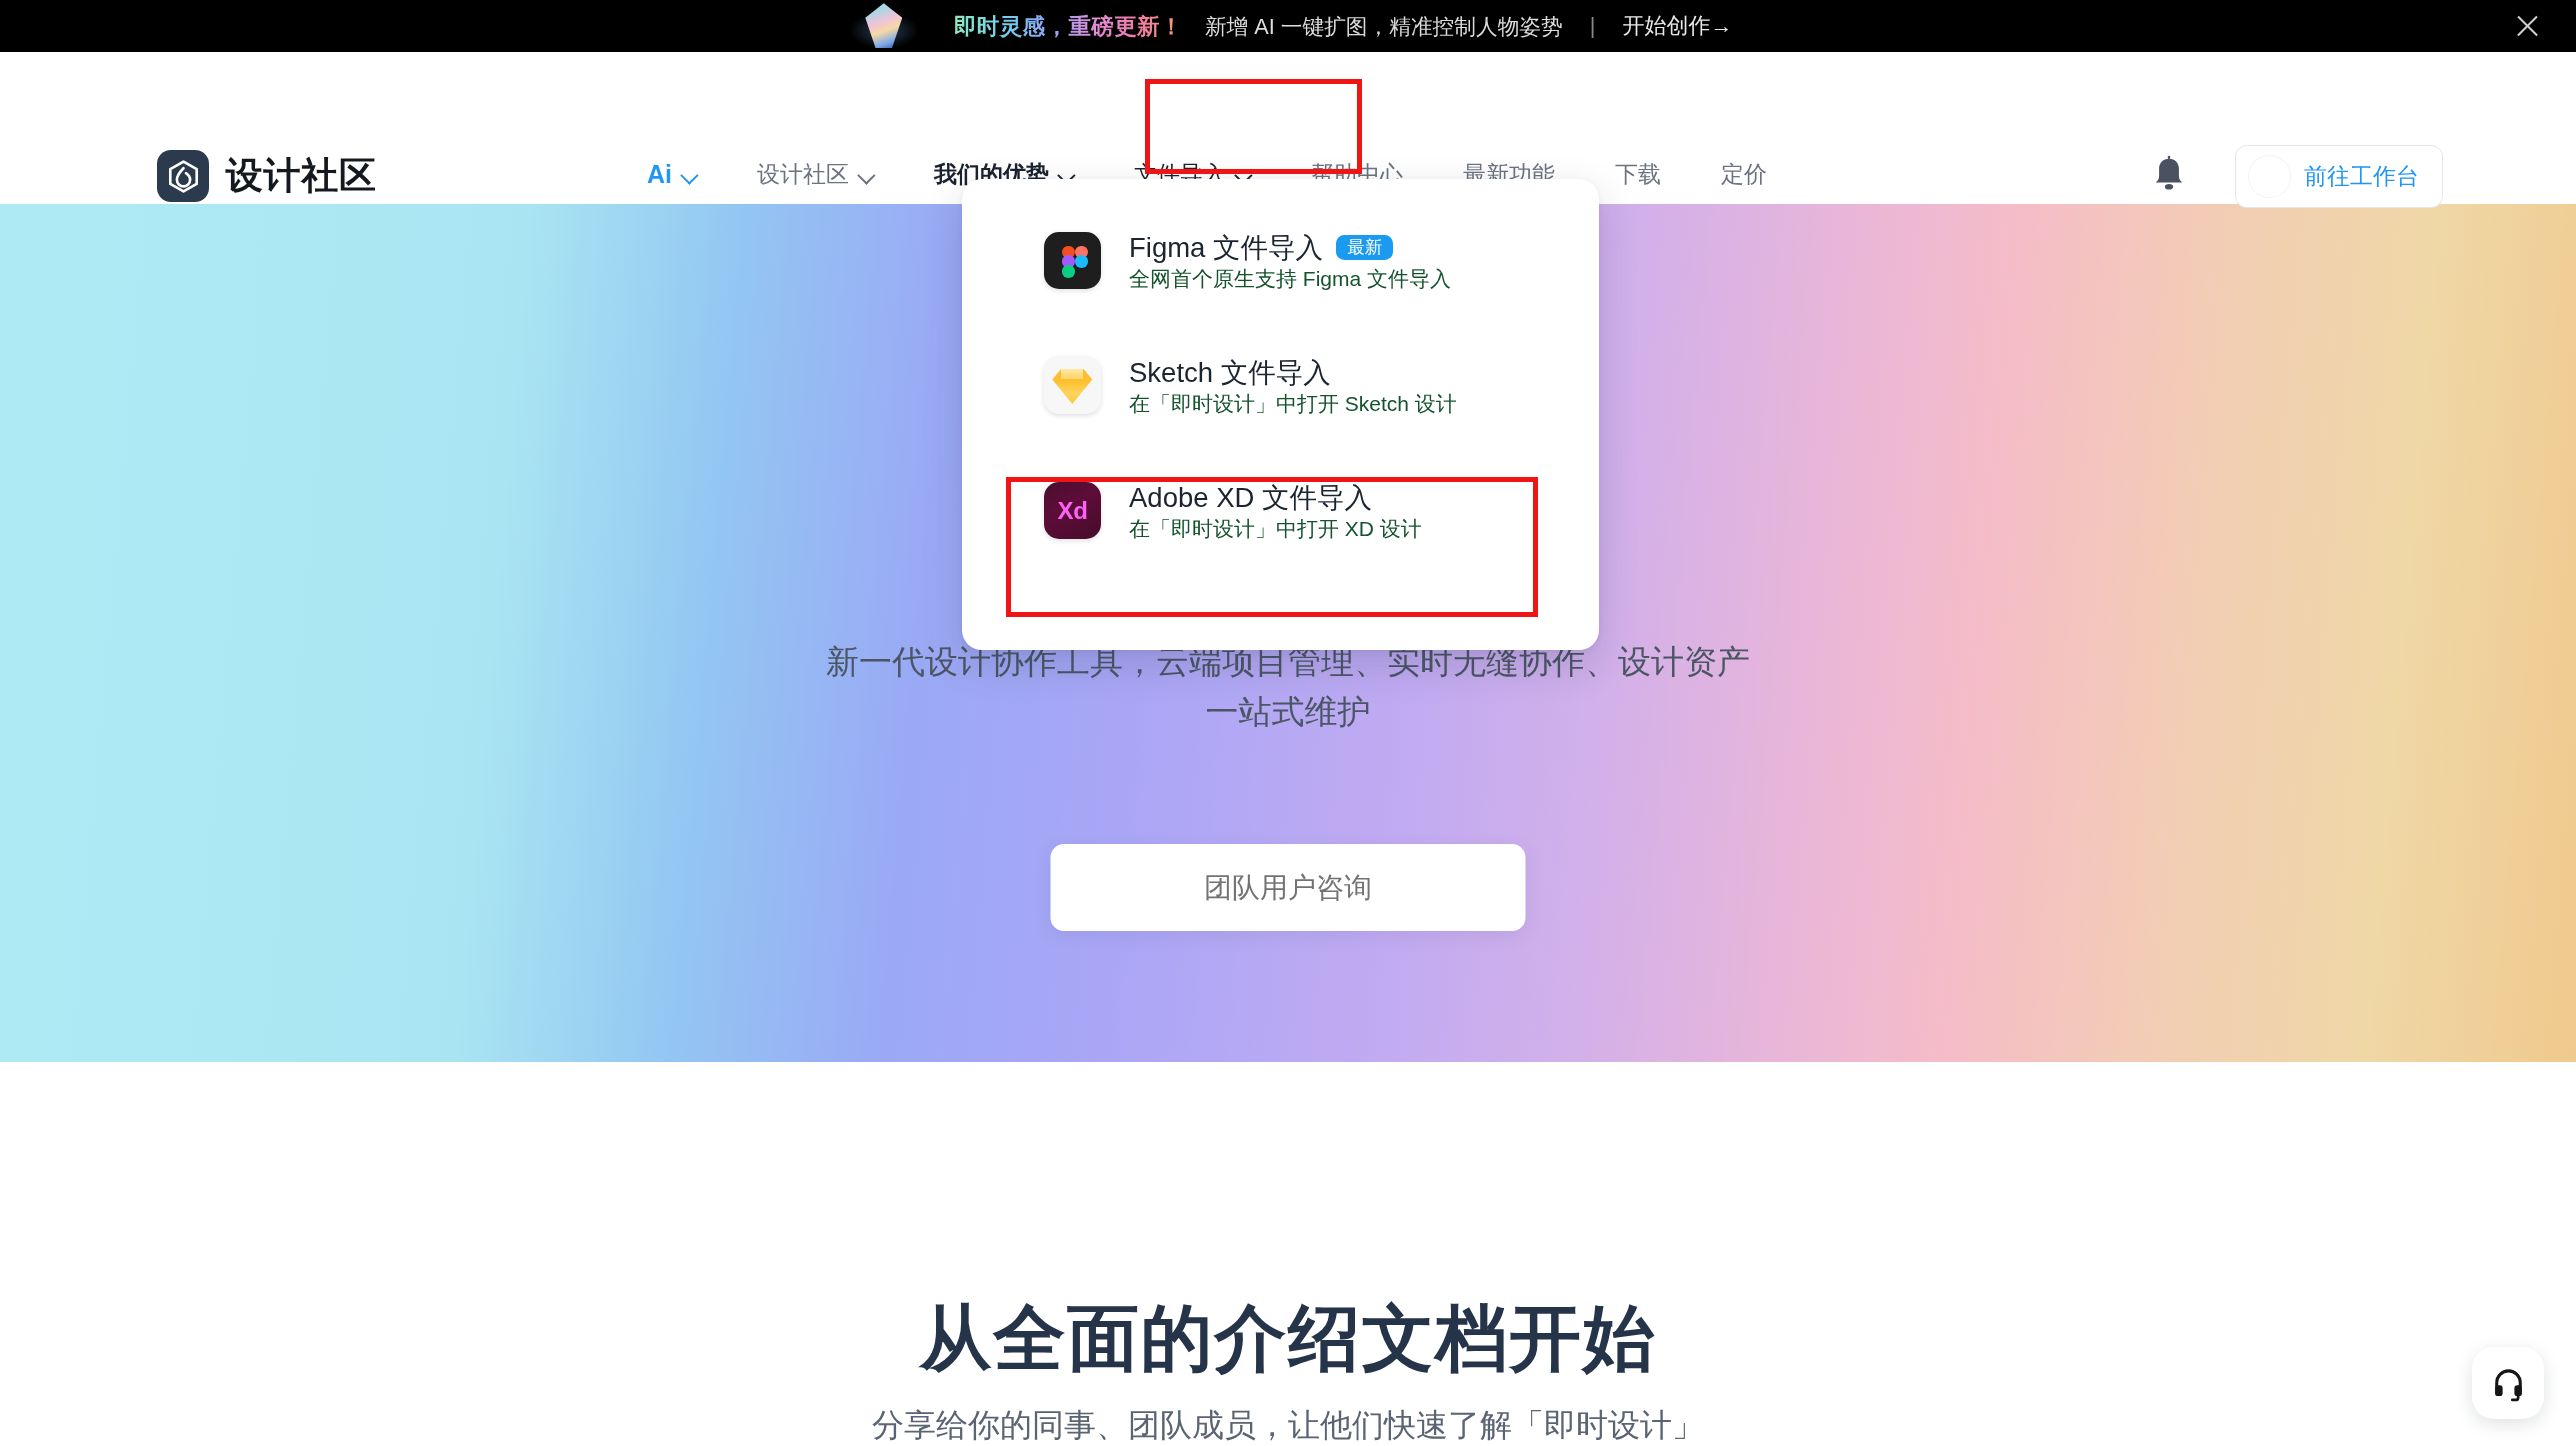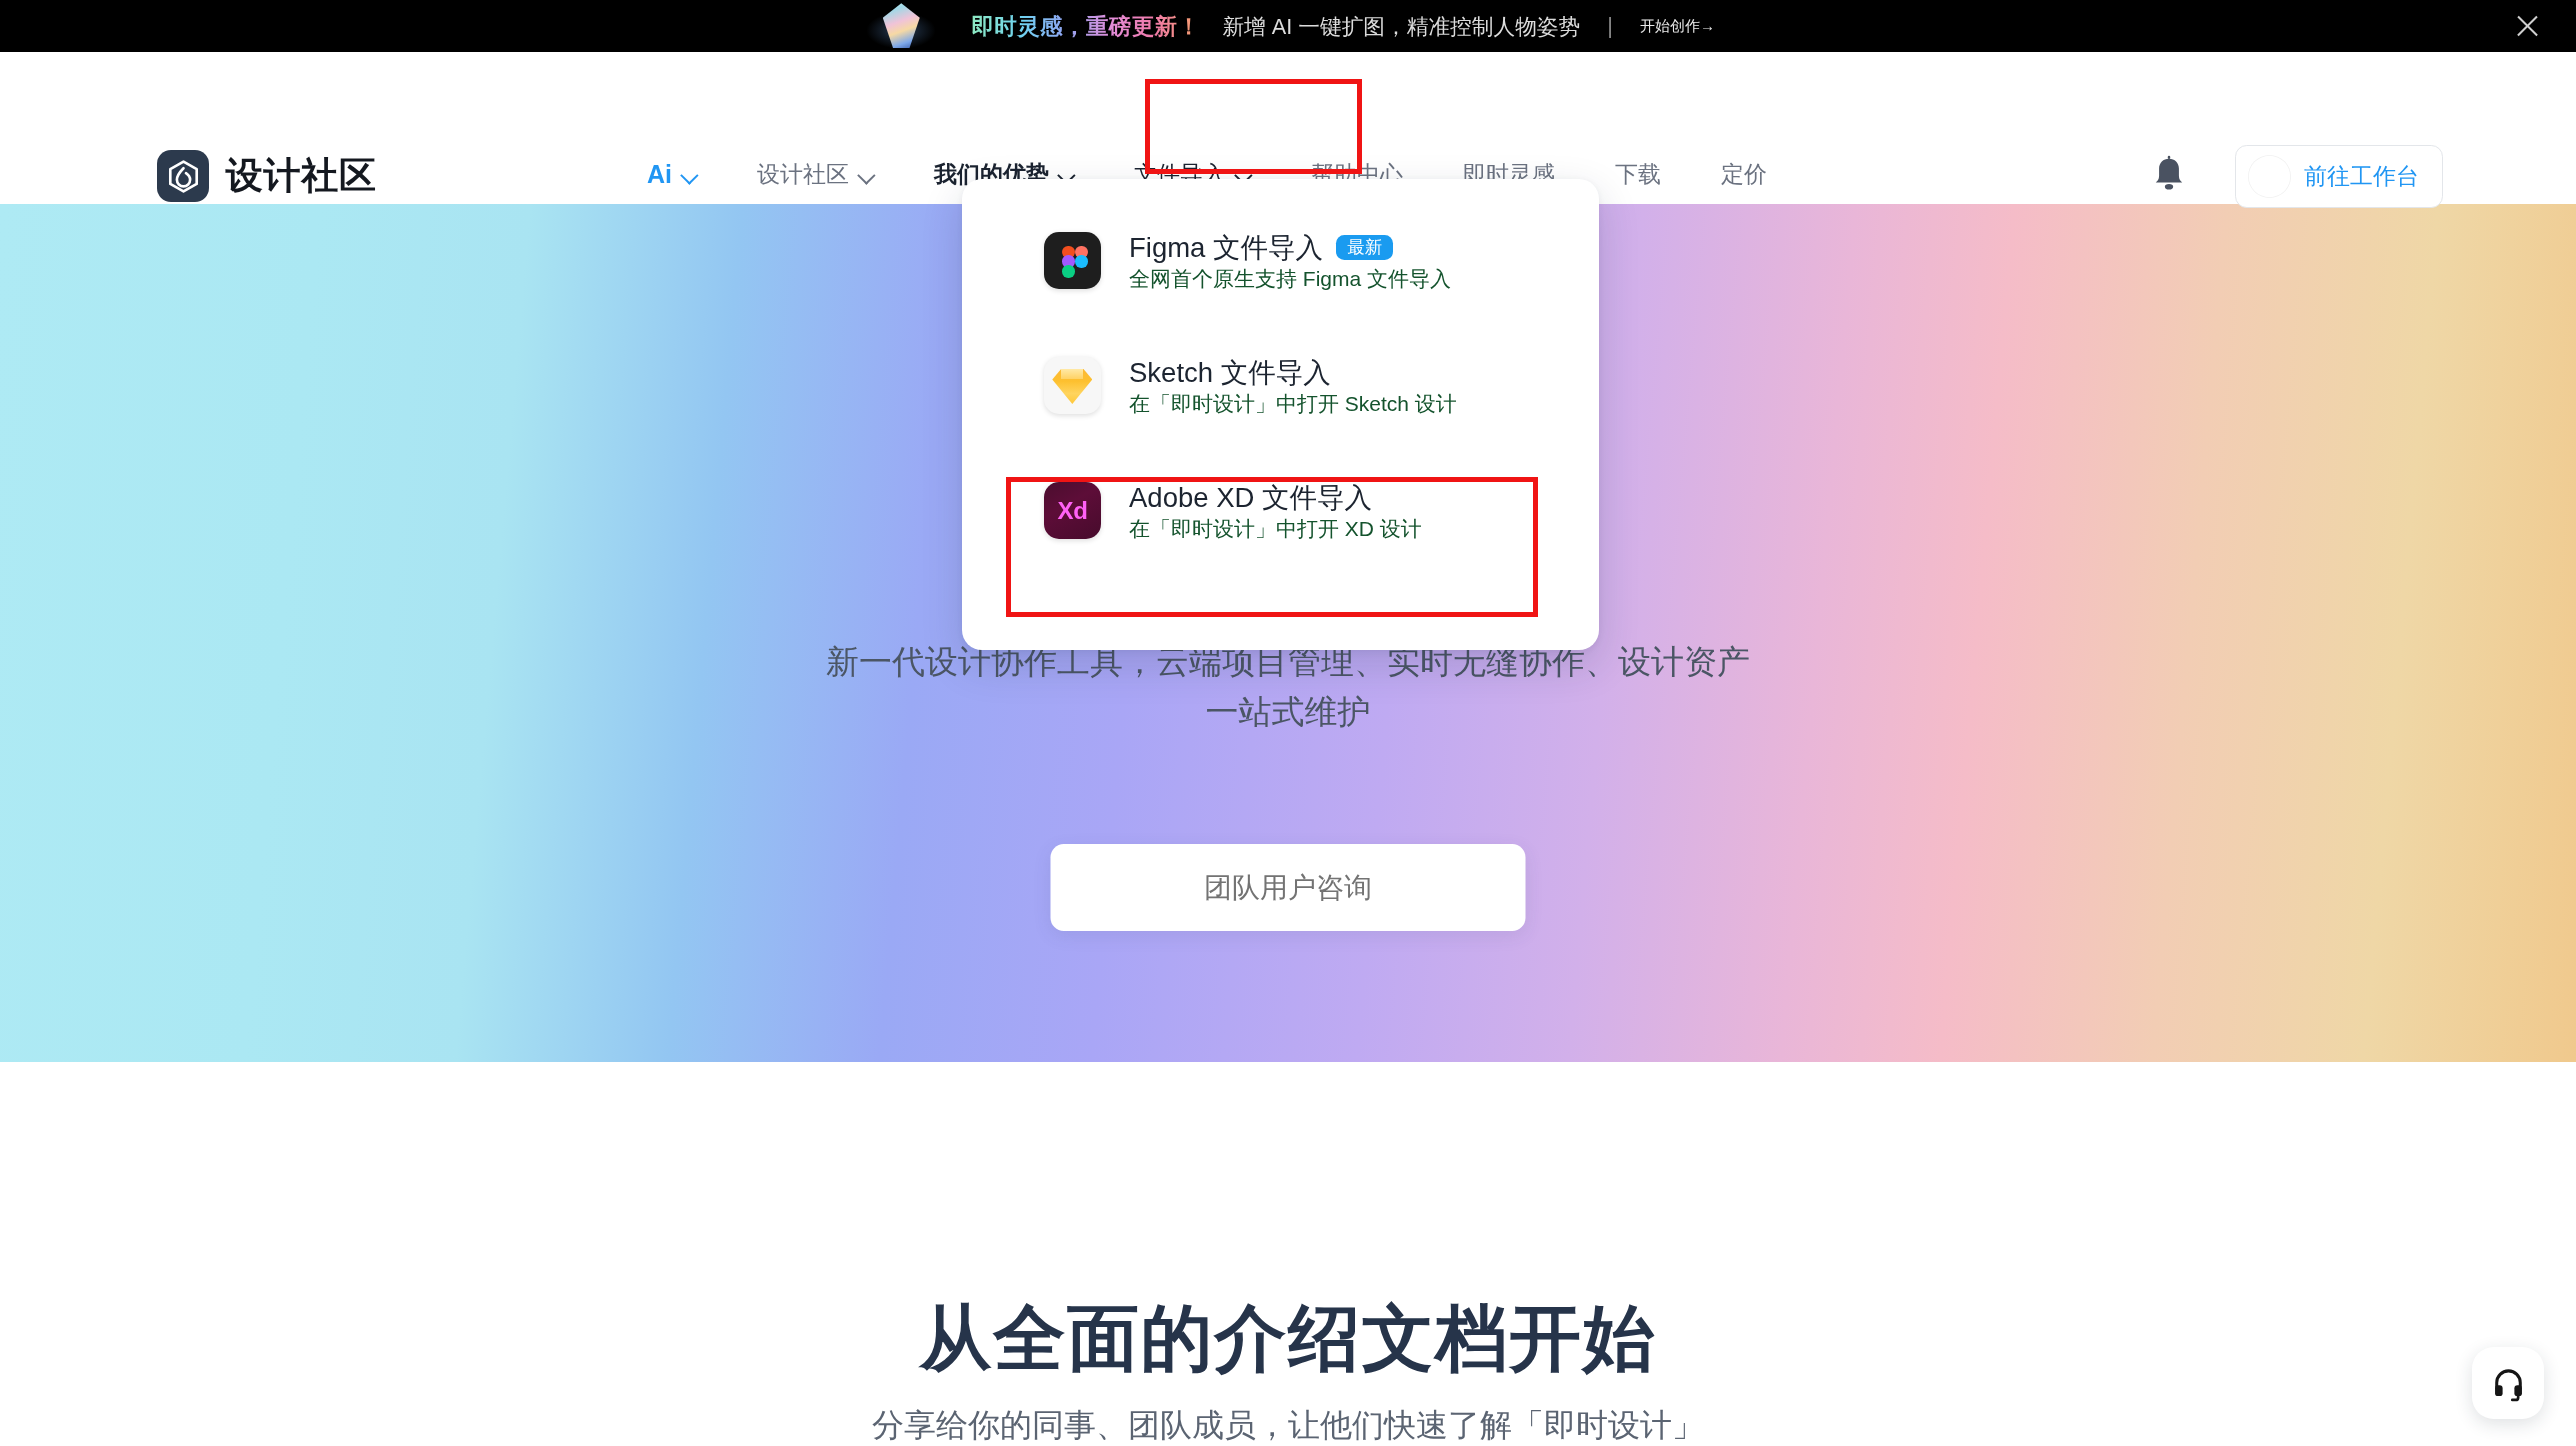--- a/index.html
+++ b/index.html
@@ -31,21 +31,21 @@
     background:radial-gradient(ellipse at center, rgba(120,180,255,0.35) 0%, rgba(0,0,0,0) 70%);
   }
   .promo-headline{
     font-size:22.5px; font-weight:bold; letter-spacing:0.4px;
     background:linear-gradient(90deg,#8de8c0 0%, #6fd2f0 22%, #8ea7f2 40%, #e48cd8 62%, #f07aa8 80%, #f5a06a 100%);
     -webkit-background-clip:text; background-clip:text; color:transparent;
     -webkit-text-fill-color:transparent;
   }
   .promo-rest{ font-size:21.7px; color:#dcdcdc; margin-left:10px; font-weight:normal; }
   .promo-sep{ font-size:21.7px; color:#8a8a8a; margin:0 15px; }
-  .promo-cta{ font-size:15px; color:#e8e8e8; }
+  .promo-cta{ font-size:22px; color:#e8e8e8; }
   .promo-close{
     position:absolute; right:33px; top:50%; transform:translateY(-50%);
     width:32px; height:32px; cursor:pointer;
   }
   .promo-close::before, .promo-close::after{
     content:""; position:absolute; left:2.5px; top:15px; width:27px; height:2.2px;
     background:#cfcfcf;
   }
   .promo-close::before{ transform:rotate(45deg); }
   .promo-close::after{ transform:rotate(-45deg); }
@@ -251,21 +251,21 @@
     <div class="nav-item active">
       <span>文件导入</span>
       <span class="caret"></span>
     </div>
 
     <div class="nav-item">
       <span>帮助中心</span>
     </div>
 
     <div class="nav-item">
-      <span>即时灵感</span>
+      <span>最新功能</span>
     </div>
 
     <div class="nav-item">
       <span>下载</span>
     </div>
 
     <div class="nav-item">
       <span>定价</span>
     </div>
   </div>

